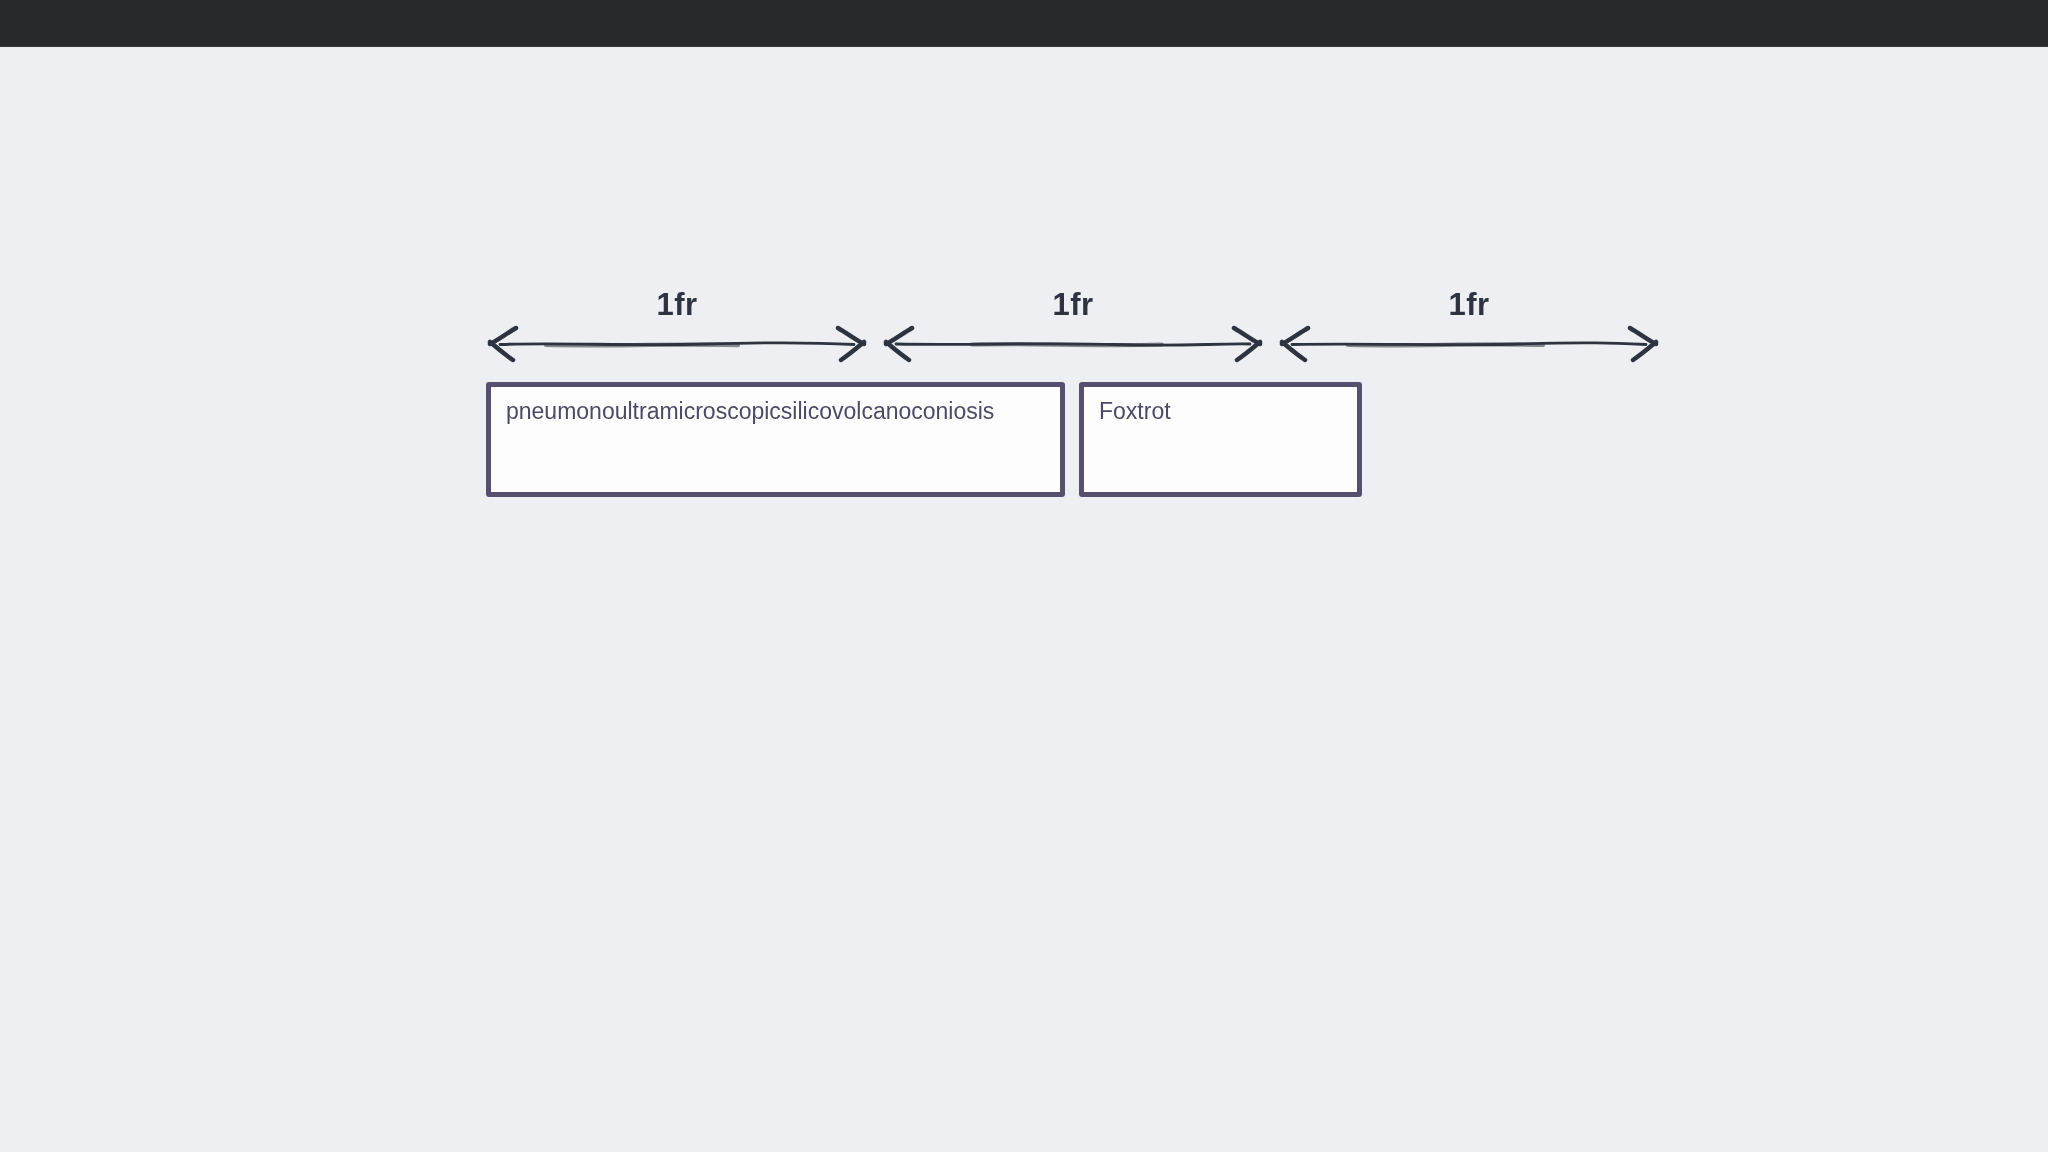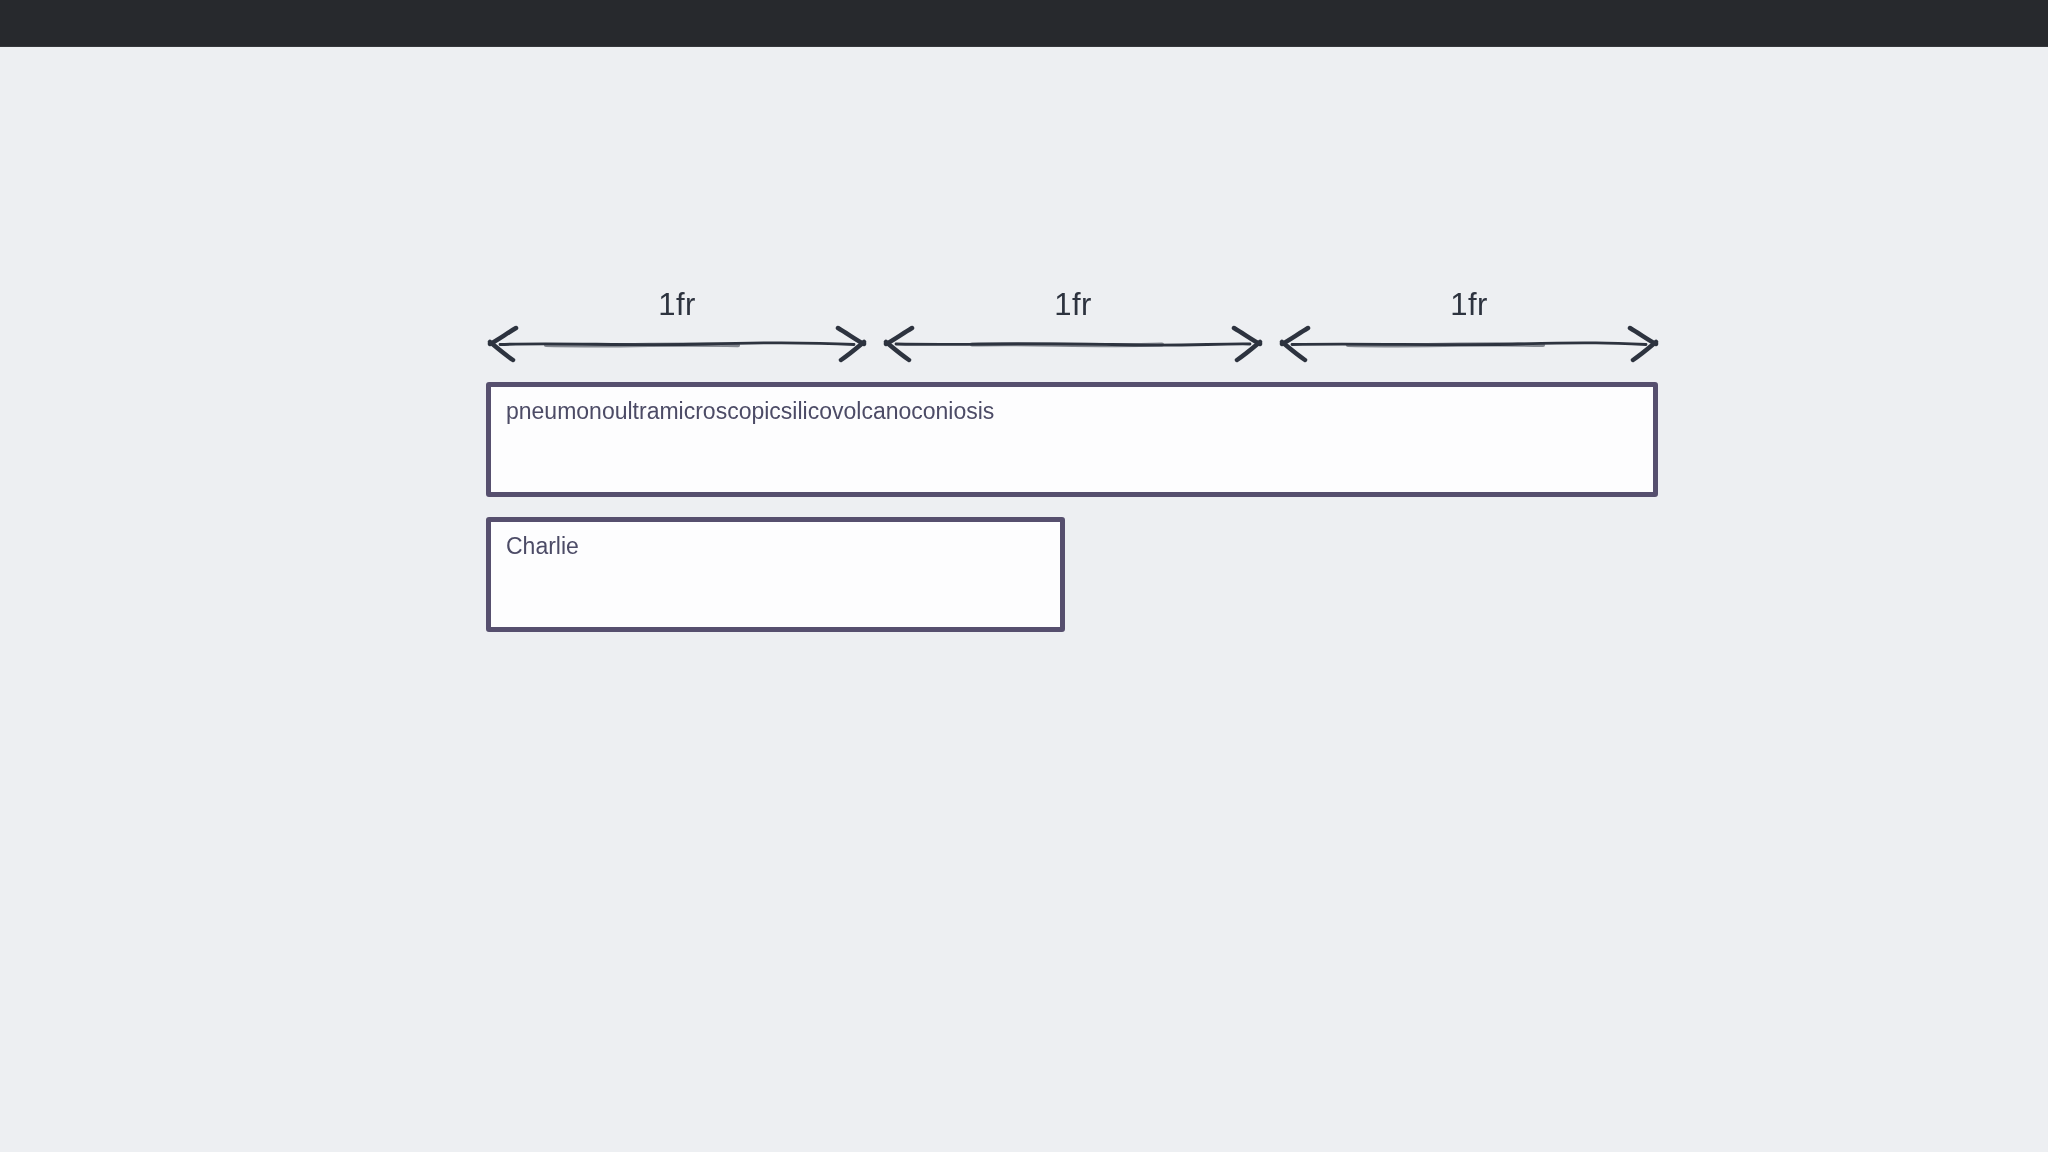--- a/index.html
+++ b/index.html
@@ -40,41 +40,41 @@
     column-gap: 14px;
     margin-bottom: 19px;
   }
   .track {
     display: flex;
     flex-direction: column;
     align-items: center;
   }
   .fr-label {
     font-size: 31px;
-    font-weight: 400;
+    font-weight: 700;
     line-height: 34px;
     color: #2d333f;
     letter-spacing: 0.5px;
   }
   .arrow-svg {
     display: block;
     width: 382px;
     height: 38px;
     margin-top: 3px;
   }
   .arrow-svg path {
     stroke: #2d333f;
     fill: none;
     stroke-linecap: round;
   }
 
   
   .demo-grid {
     display: grid;
-    grid-template-columns: repeat(2, 1fr);
+    grid-template-columns: repeat(4, 1fr);
     grid-template-rows: 115px 115px 106px;
     column-gap: 14px;
     row-gap: 20px;
   }
   .grid-item {
     background: #fdfdfe;
     border: 5px solid #564f6e;
     border-radius: 3px;
     box-sizing: border-box;
     padding: 8px 15px;
@@ -132,17 +132,17 @@
         <path d="M378 17 C 372 22, 364 29, 355 35" stroke-width="4.5"></path>
       </svg>
     </div>
   </div>
 
   <div class="demo-grid">
     <div class="grid-item span-2">
       <p>pneumonoultramicroscopicsilicovolcanoconiosis</p>
     </div>
     <div class="grid-item">
-      <p>Charlie</p>
+      <p>Foxtrot</p>
     </div>
   </div>
 
 </div>
 
 </body></html>

